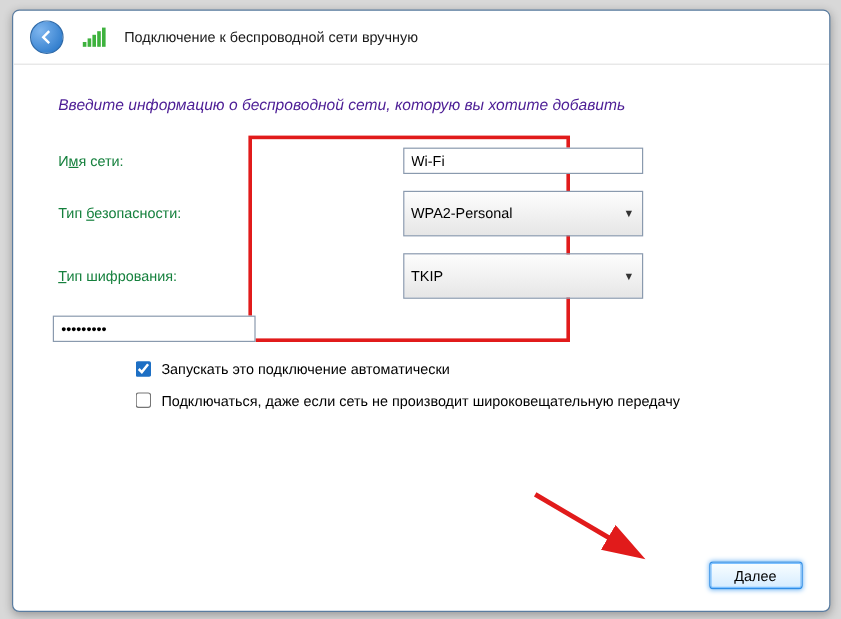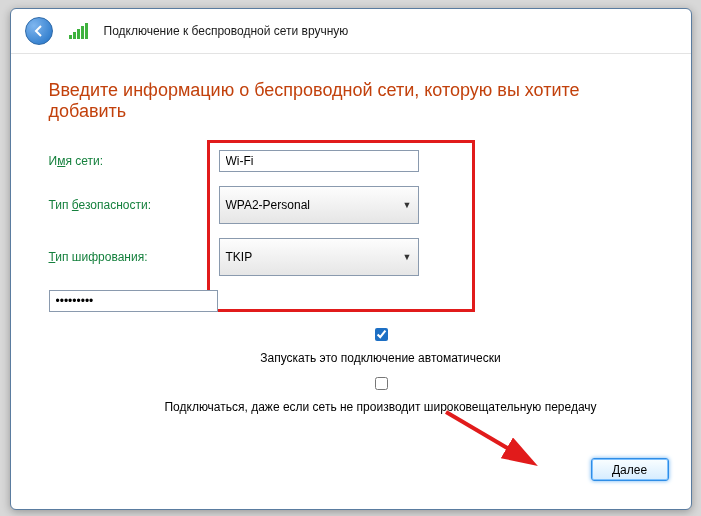--- a/index.html
+++ b/index.html
@@ -14,35 +14,35 @@
   .back{width:26px;height:26px;border-radius:50%;background:radial-gradient(circle at 30% 30%,#7fb6ef,#1d6fc4);border:1px solid #2f6aa8;display:flex;align-items:center;justify-content:center;color:#fff;font-size:14px;}
   .signal{display:inline-flex;align-items:flex-end;gap:1px;height:16px;}
   .signal span{width:3px;background:#3eb23e;}
   .signal span:nth-child(1){height:4px;}
   .signal span:nth-child(2){height:7px;}
   .signal span:nth-child(3){height:10px;}
   .signal span:nth-child(4){height:13px;}
   .signal span:nth-child(5){height:16px;}
   .header-title{color:#1a1a1a;font-size:12px;}
   .content{padding:18px 38px 12px 38px;}
-  .page-title{color:#c2410c;font-size:18px;margin:8px 0 28px 0;}
+  .page-title{color:#4c1d95;font-size:13px;margin:8px 0 28px 0;font-style:italic;}
   .form{display:grid;grid-template-columns:160px 1fr;row-gap:14px;column-gap:10px;align-items:center;}
   .lbl{color:#15803d;}
   .lbl .u{text-decoration:underline;}
-  .field{display:flex;align-items:center;gap:12px;position:relative;}
+  .field{display:flex;align-items:center;gap:12px;position:relative;justify-content:center;}
   .redbox{position:absolute;border:3px solid #e11b1b;pointer-events:none;}
   input[type=text],input[type=password]{width:200px;height:22px;padding:1px 6px;border:1px solid #8a9aae;background:#fff;font-family:inherit;font-size:12px;box-sizing:border-box;}
   .combo{width:200px;height:38px;border:1px solid #8a9aae;background:linear-gradient(#fdfdfd,#e6e6e6);display:flex;align-items:center;justify-content:space-between;padding:0 6px;box-sizing:border-box;font-size:12px;}
   .combo .arr{font-size:9px;color:#333;}
-  .chk{display:flex;align-items:center;gap:6px;margin-left:60px;margin-top:14px;line-height:1.4;flex-direction:column;}
+  .chk{display:flex;align-items:flex-end;gap:6px;margin-left:60px;margin-top:14px;line-height:1.4;}
   .chk input{margin-top:2px;accent-color:#1d6fc4;}
   .warn{margin-left:82px;color:#555;max-width:510px;line-height:1.4;margin-top:2px;}
   .inline-chk{display:flex;align-items:center;gap:4px;}
   .inline-chk input{accent-color:#1d6fc4;}
-  .footer{position:absolute;bottom:28px;right:22px;display:flex;gap:8px;}
+  .footer{position:absolute;bottom:18px;right:22px;display:flex;gap:8px;}
   .btn{min-width:78px;height:23px;border:1px solid #8a9aae;border-radius:3px;background:linear-gradient(#fdfdfd,#e3e3e3);font-family:inherit;font-size:12px;padding:0 12px;cursor:pointer;}
   .btn.primary{border:1px solid #2f8de6;box-shadow:0 0 0 1px #7ec1ff inset,0 0 4px #6fb4f2;background:linear-gradient(#fafeff,#d5ecff);}
   .arrow-annot{position:absolute;pointer-events:none;}
   .arrow-annot svg{overflow:visible;}
 </style>
 </head>
 <body>
 
 <div class="window">
 

